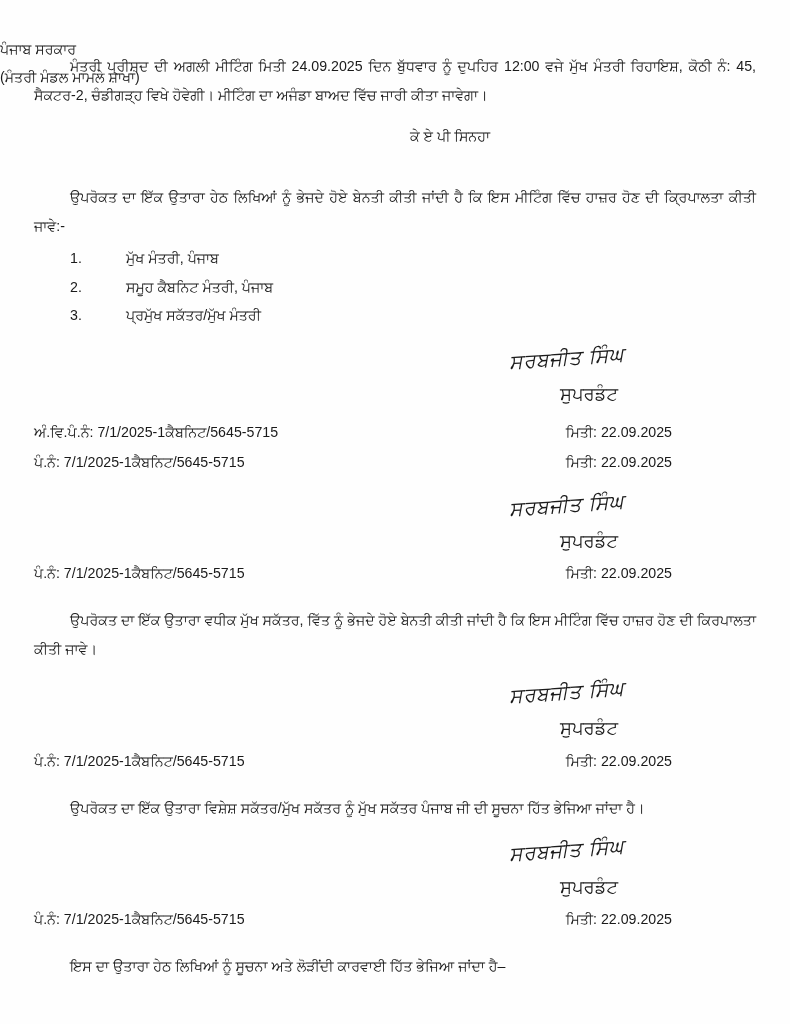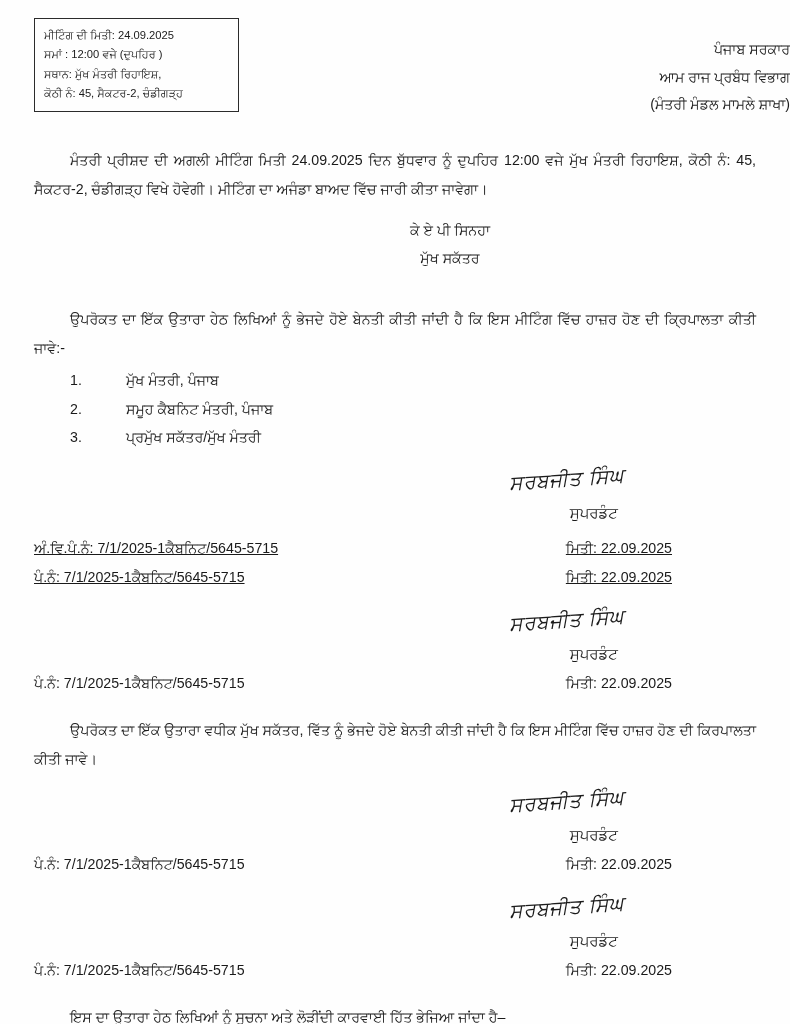--- a/index.html
+++ b/index.html
@@ -35,25 +35,24 @@
   .meta-row {
     white-space: nowrap;
   }
 
   
   .heading {
     position: absolute;
     left: 0;
     right: 0;
     top: 36px;
-    text-align: right;
+    text-align: left;
     font-size: 14.2px;
     line-height: 1.95;
     pointer-events: none;
-    margin-left: 38px;
   }
 
   
   .body {
     margin-top: 34px;
     font-size: 14.2px;
     line-height: 2.02;
     text-align: justify;
   }
   p.para {
@@ -65,21 +64,21 @@
     font-family: "DejaVu Serif", serif;
     font-style: italic;
     font-size: 20px;
     letter-spacing: 0.5px;
     color: #1b1b1b;
     transform: rotate(-4deg);
     display: inline-block;
     white-space: nowrap;
   }
   .sig-label {
-    font-size: 15px;
+    font-size: 18px;
     margin-top: -2px;
   }
 
   
   .authority {
     margin-top: 14px;
     text-align: center;
     padding-left: 110px;
     font-size: 14.2px;
     line-height: 1.95;
@@ -109,55 +108,47 @@
     display: flex;
     justify-content: space-between;
     font-size: 14.2px;
     line-height: 2.05;
   }
   .ref-row .ref { white-space: nowrap; }
   .ref-row .date {
     white-space: nowrap;
     padding-right: 84px;
   }
-  .ref-group { margin-top: 6px; text-decoration: underline; }
+  .ref-group { margin-top: 6px; }
   .spacer-md { height: 14px; }
 
   .sig-wrap-right {
     text-align: right;
     padding-right: 132px;
     margin-top: 8px;
   }
   .sig-wrap-right .sig-label { margin-right: 6px; }
 </style>
 </head>
 <body>
 
 <div class="page">
 
-  <div class="meta-box">
-    <div class="meta-row">ਮੀਟਿੰਗ ਦੀ ਮਿਤੀ: 24.09.2025</div>
-    <div class="meta-row">ਸਮਾਂ : 12:00 ਵਜੇ (ਦੁਪਹਿਰ )</div>
-    <div class="meta-row">ਸਥਾਨ:  ਮੁੱਖ ਮੰਤਰੀ ਰਿਹਾਇਸ਼,</div>
-    <div class="meta-row">ਕੋਠੀ ਨੰ: 45, ਸੈਕਟਰ-2, ਚੰਡੀਗੜ੍ਹ</div>
-  </div>
 
   <div class="heading">
     <div class="l1">ਪੰਜਾਬ ਸਰਕਾਰ</div>
-    <div class="l2">ਆਮ ਰਾਜ ਪ੍ਰਬੰਧ ਵਿਭਾਗ</div>
     <div class="l3">(ਮੰਤਰੀ ਮੰਡਲ ਮਾਮਲੇ ਸ਼ਾਖਾ)</div>
   </div>
 
   <div class="body">
 
     <p class="para">ਮੰਤਰੀ ਪ੍ਰੀਸ਼ਦ ਦੀ ਅਗਲੀ ਮੀਟਿੰਗ ਮਿਤੀ 24.09.2025 ਦਿਨ ਬੁੱਧਵਾਰ ਨੂੰ ਦੁਪਹਿਰ 12:00 ਵਜੇ ਮੁੱਖ ਮੰਤਰੀ ਰਿਹਾਇਸ਼, ਕੋਠੀ ਨੰ: 45, ਸੈਕਟਰ-2, ਚੰਡੀਗੜ੍ਹ ਵਿਖੇ ਹੋਵੇਗੀ। ਮੀਟਿੰਗ ਦਾ ਅਜੰਡਾ ਬਾਅਦ ਵਿੱਚ ਜਾਰੀ ਕੀਤਾ ਜਾਵੇਗਾ।</p>
 
     <div class="authority">
       <div>ਕੇ ਏ ਪੀ ਸਿਨਹਾ</div>
-      <div>ਮੁੱਖ ਸਕੱਤਰ</div>
     </div>
 
     <div class="spacer-md"></div>
 
     <p class="para">ਉਪਰੋਕਤ ਦਾ ਇੱਕ ਉਤਾਰਾ ਹੇਠ ਲਿਖਿਆਂ ਨੂੰ ਭੇਜਦੇ ਹੋਏ ਬੇਨਤੀ ਕੀਤੀ ਜਾਂਦੀ ਹੈ ਕਿ ਇਸ ਮੀਟਿੰਗ ਵਿੱਚ ਹਾਜ਼ਰ ਹੋਣ ਦੀ ਕ੍ਰਿਪਾਲਤਾ ਕੀਤੀ ਜਾਵੇ:-</p>
 
     <ol class="numlist">
       <li>
         <span class="num">1.</span>
         <span class="txt">ਮੁੱਖ ਮੰਤਰੀ, ਪੰਜਾਬ</span>
@@ -204,20 +195,21 @@
     <div class="sig-wrap-right">
       <div class="sig-script">ਸਰਬਜੀਤ ਸਿੰਘ</div>
       <div class="sig-label">ਸੁਪਰਡੰਟ</div>
     </div>
 
     <div class="ref-row">
       <span class="ref">ਪੰ.ਨੰ: 7/1/2025-1ਕੈਬਨਿਟ/5645-5715</span>
       <span class="date">ਮਿਤੀ: 22.09.2025</span>
     </div>
 
+    <p class="para">ਉਪਰੋਕਤ ਦਾ ਇੱਕ ਉਤਾਰਾ ਵਿਸ਼ੇਸ਼ ਸਕੱਤਰ/ਮੁੱਖ ਸਕੱਤਰ ਨੂੰ ਮੁੱਖ ਸਕੱਤਰ ਪੰਜਾਬ ਜੀ ਦੀ ਸੂਚਨਾ ਹਿੱਤ ਭੇਜਿਆ ਜਾਂਦਾ ਹੈ।</p>
 
     <div class="sig-wrap-right">
       <div class="sig-script">ਸਰਬਜੀਤ ਸਿੰਘ</div>
       <div class="sig-label">ਸੁਪਰਡੰਟ</div>
     </div>
 
     <div class="ref-row">
       <span class="ref">ਪੰ.ਨੰ: 7/1/2025-1ਕੈਬਨਿਟ/5645-5715</span>
       <span class="date">ਮਿਤੀ: 22.09.2025</span>
     </div>

